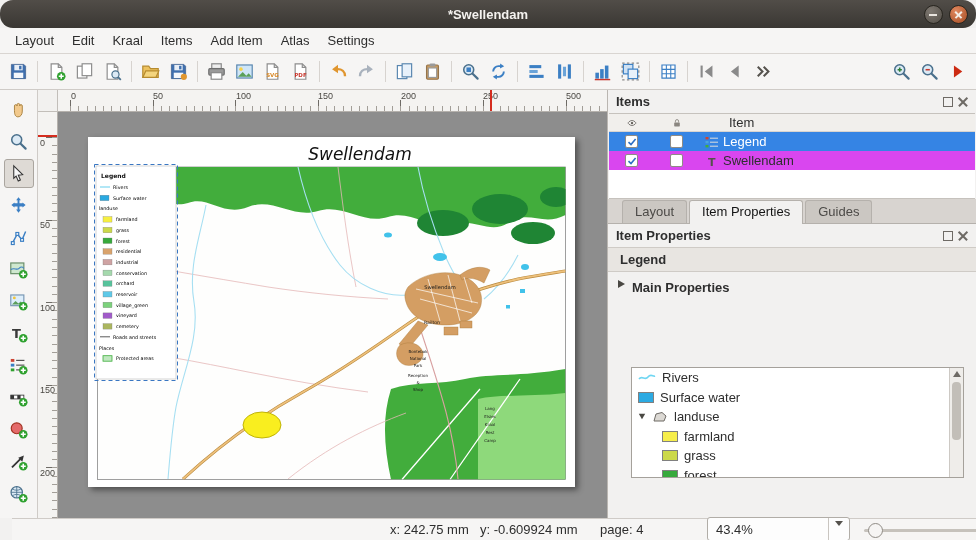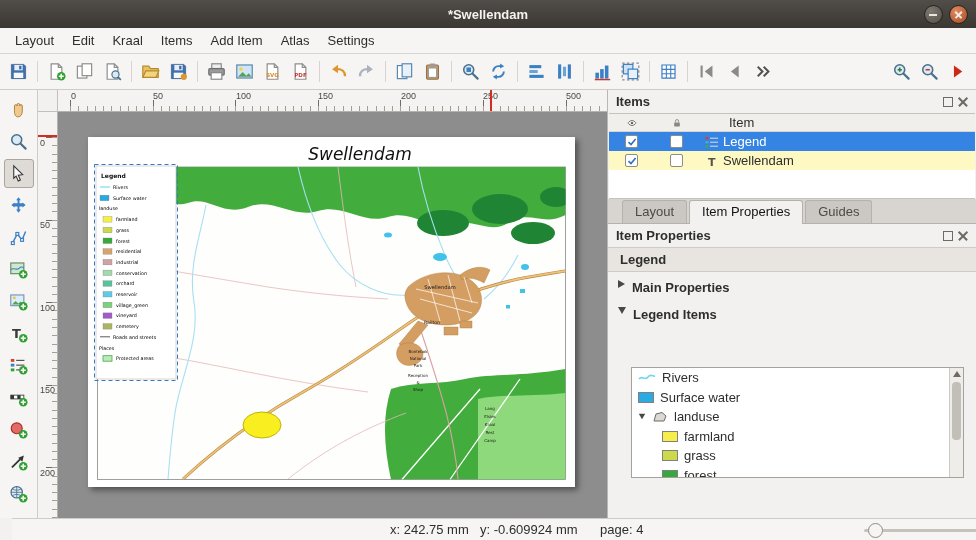--- a/index.html
+++ b/index.html
@@ -4,21 +4,21 @@
 <style>
   html,body{margin:0;padding:0;}
   body{width:976px;height:540px;position:relative;overflow:hidden;
        font-family:"Liberation Sans",sans-serif;font-size:13px;color:#2e2e2e;background:#f2f1f0;}
   .abs{position:absolute;}
   svg{display:block;}
   svg text{font-family:"DejaVu Sans",sans-serif;}
 
   
   .titlebar{left:0;top:0;width:976px;height:28px;background:linear-gradient(#514d48,#3a3733);
-            display:flex;align-items:center;justify-content:center;color:#f4f2ef;font-weight:bold;}
+            display:flex;align-items:center;justify-content:center;color:#f4f2ef;font-weight:bold;border-radius:13px;}
   .winbtns{position:absolute;right:8px;top:5px;display:flex;gap:6px;}
   .winbtn{width:17px;height:17px;border-radius:50%;border:1px solid #28251f;position:relative;
           background:radial-gradient(circle at 35% 30%,#7e7871,#534e47);}
   .winbtn.close{background:radial-gradient(circle at 35% 30%,#e1885f,#a34c23);}
   .winbtn .bar{position:absolute;left:4px;top:8px;width:8px;height:1.6px;background:#e8e4de;}
   .winbtn .x1,.winbtn .x2{position:absolute;left:3.5px;top:7.5px;width:9px;height:1.6px;background:#f3ece5;}
   .winbtn .x1{transform:rotate(45deg);} .winbtn .x2{transform:rotate(-45deg);}
 
   
   .menubar{left:0;top:28px;width:976px;height:26px;background:#f6f5f4;border-bottom:1px solid #d9d5d1;
@@ -62,21 +62,21 @@
 
   
   .dock{left:607px;top:90px;width:369px;height:428px;background:#f2f1f0;border-left:1px solid #bab6b1;box-sizing:border-box;}
   .phead{display:flex;align-items:center;padding:4px 8px;font-weight:bold;}
   .pbtns{margin-left:auto;display:flex;gap:5px;align-items:center;}
   .sqbtn{width:10px;height:10px;border:1.4px solid #6e6a65;box-sizing:border-box;}
   .xbtn{position:relative;width:10px;height:10px;}
   .xbtn::before,.xbtn::after{content:"";position:absolute;left:-1px;top:4px;width:12px;height:1.6px;background:#6e6a65;}
   .xbtn::before{transform:rotate(45deg);} .xbtn::after{transform:rotate(-45deg);}
 
-  .items-table{margin:0 1px;background:#fef9c3;border:1px solid #c6c2bd;border-left:none;border-right:none;}
+  .items-table{margin:0 1px;background:#d946ef;border:1px solid #c6c2bd;border-left:none;border-right:none;}
   .irow{display:flex;align-items:center;height:19px;position:relative;}
   .ihead{background:#f1efec;border-bottom:1px solid #d8d4d0;height:17px;}
   .ic1{width:45px;display:flex;justify-content:center;flex:none;}
   .ic2{width:45px;display:flex;justify-content:center;flex:none;}
   .ic3{flex:1;padding-left:30px;}
   .irow.sel{background:#3584e4;color:#fff;}
   .chk{width:13px;height:13px;background:#fff;border:1px solid #8f8b85;border-radius:2px;box-sizing:border-box;display:flex;align-items:center;justify-content:center;}
   .rowicon{width:14px;height:12px;margin:0 4px 0 6px;flex:none;}
   .rowlabel{flex:1;}
 
@@ -696,24 +696,20 @@
           <span class="sqbtn"></span>
           <span class="xbtn"></span>
         </span>
       </div>
       <div class="subhead">Legend</div>
 
       <div class="group">
         <span class="tri-r"></span>
         <span>Main Properties</span>
       </div>
-      <div class="group">
-        <span class="tri-d"></span>
-        <span>Legend Items</span>
-      </div>
 
 
       <div class="ltree">
         <div class="trow">
           <svg width="18" height="10" viewBox="0 0 18 10">
               <path d="M1 6c3-4 6 2 9-2s5 0 7-1" fill="none" stroke-width="1.6" stroke="#6fd6f2"></path>
             </svg>
           <span>Rivers</span>
         </div>
         <div class="trow">
@@ -744,18 +740,24 @@
           <div class="vthumb"></div>
         </div>
       </div>
     </div>
   </div>
 
   <div class="abs statusbar">
     <span style="left:378px">x: 242.75 mm</span>
     <span style="left:468px">y: -0.609924 mm</span>
     <span style="left:588px">page: 4</span>
+    <div class="combo">
+      <span class="val" style="position:static">43.4%</span>
+      <span class="dd" style="position:static">
+          <span class="ddtri"></span>
+        </span>
+    </div>
     <div class="slider">
       <div class="shandle"></div>
     </div>
   </div>
 
 </div>
 
 </body></html>

